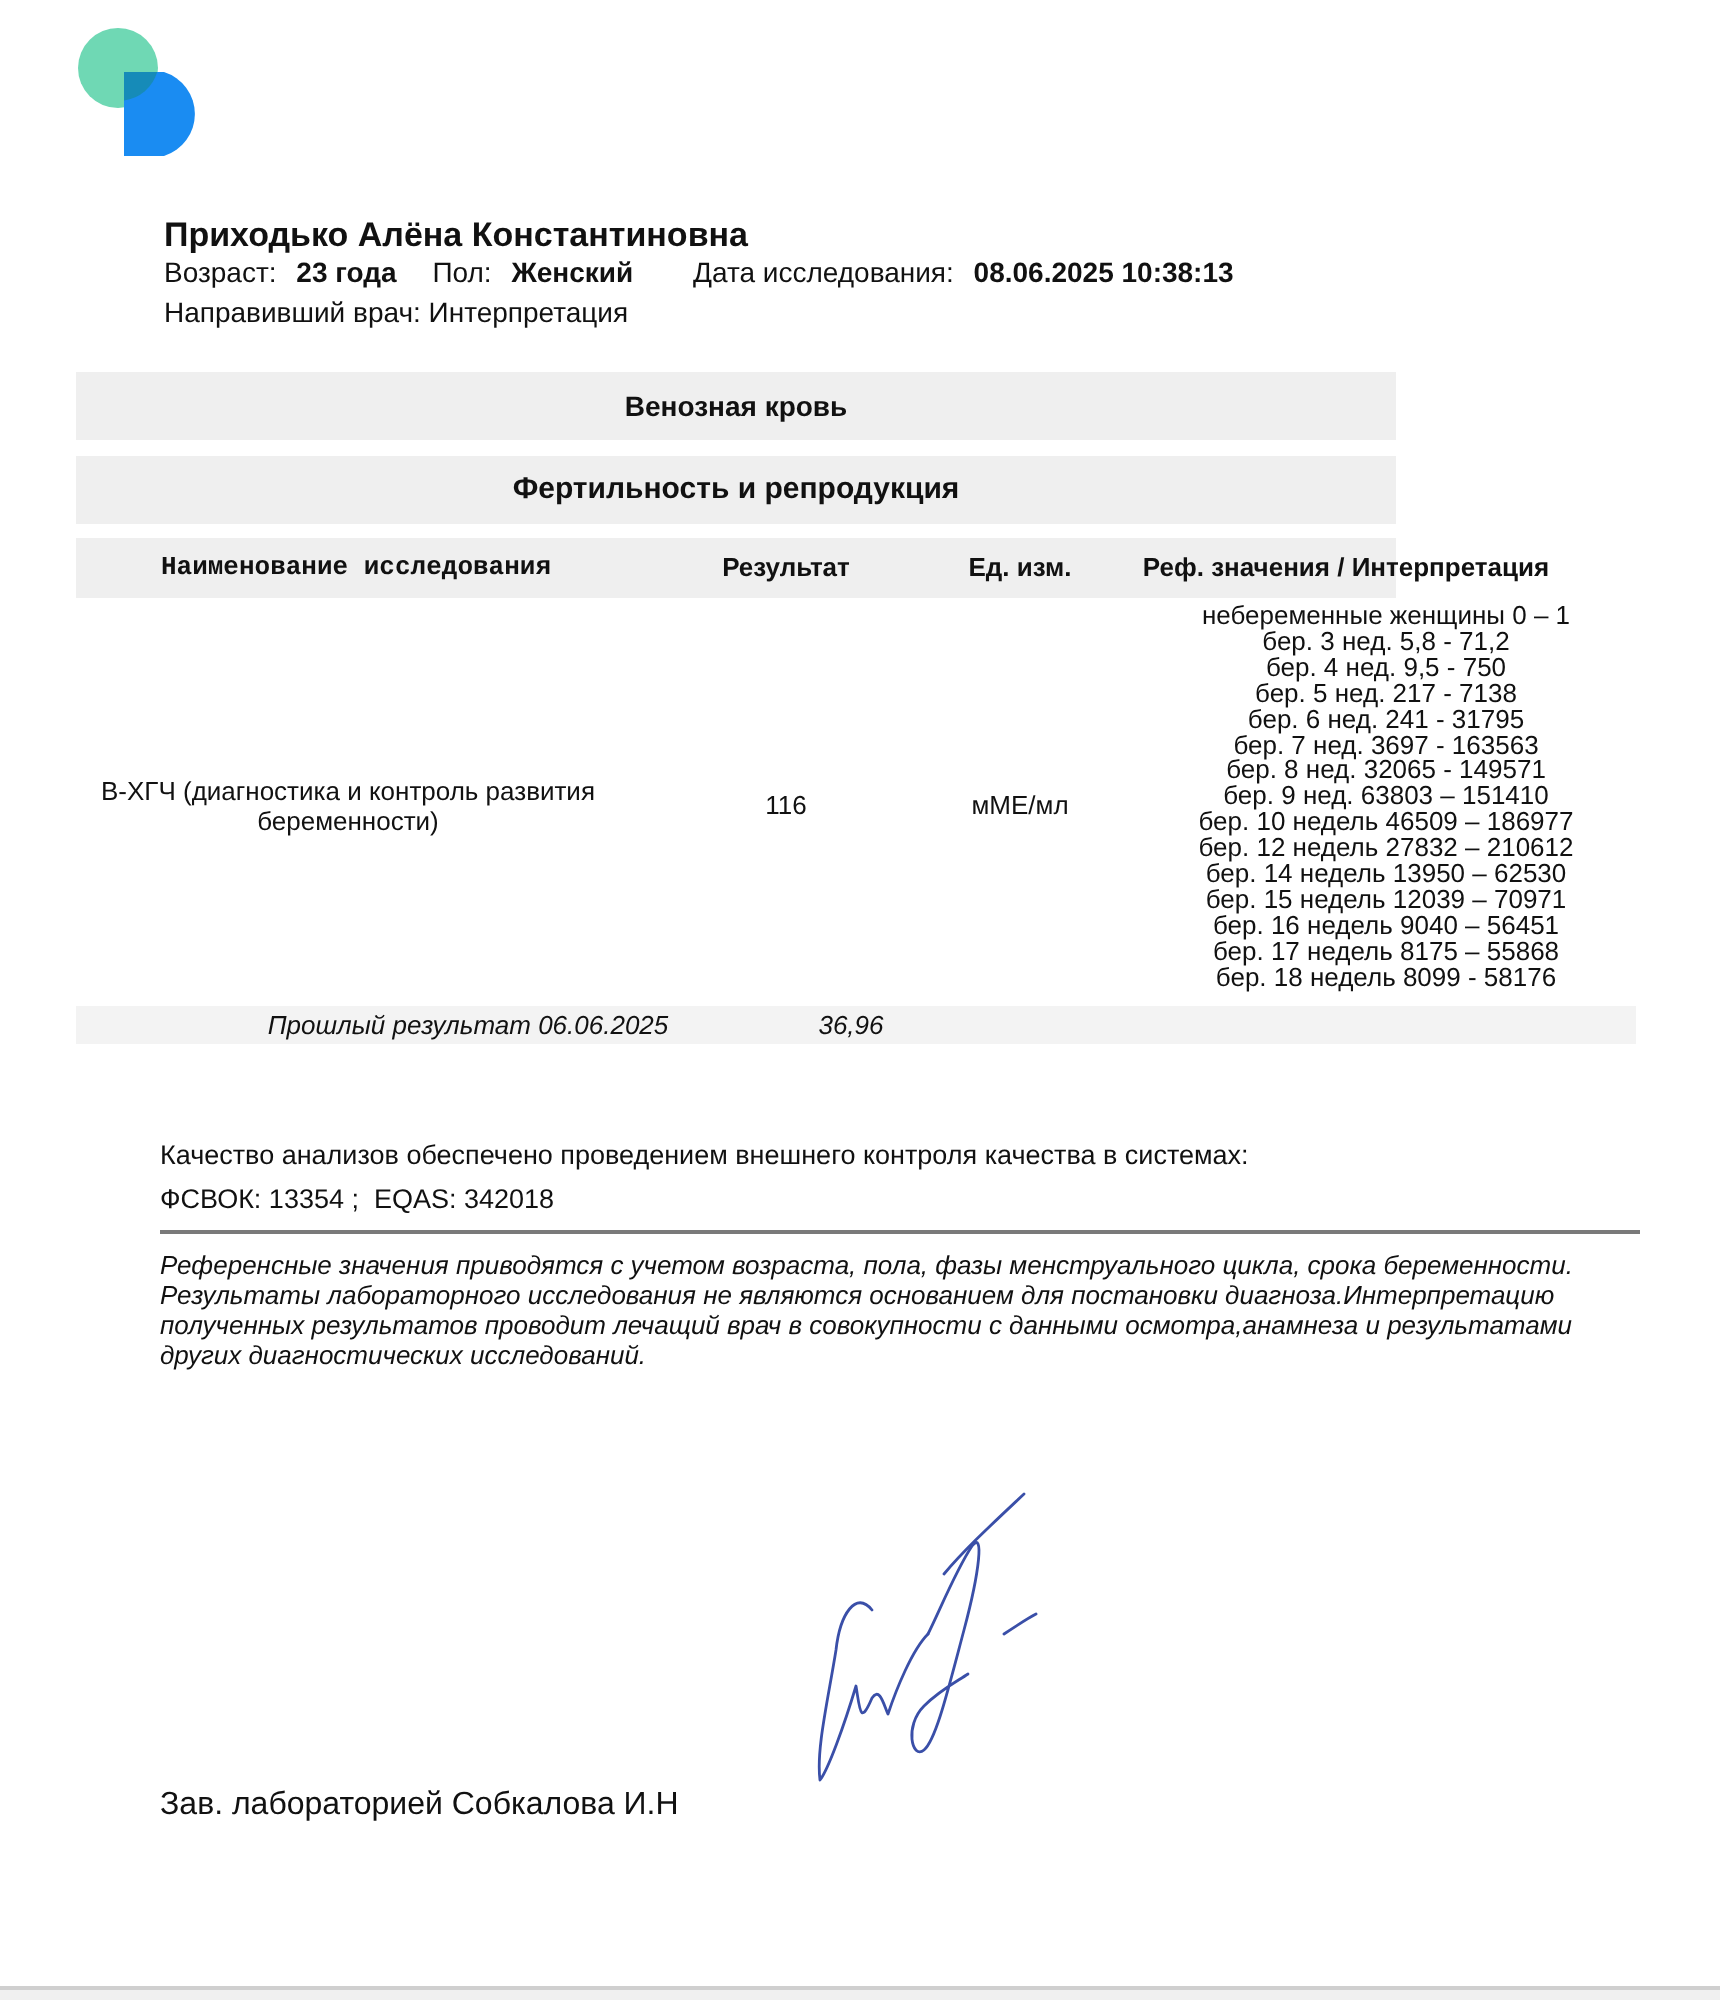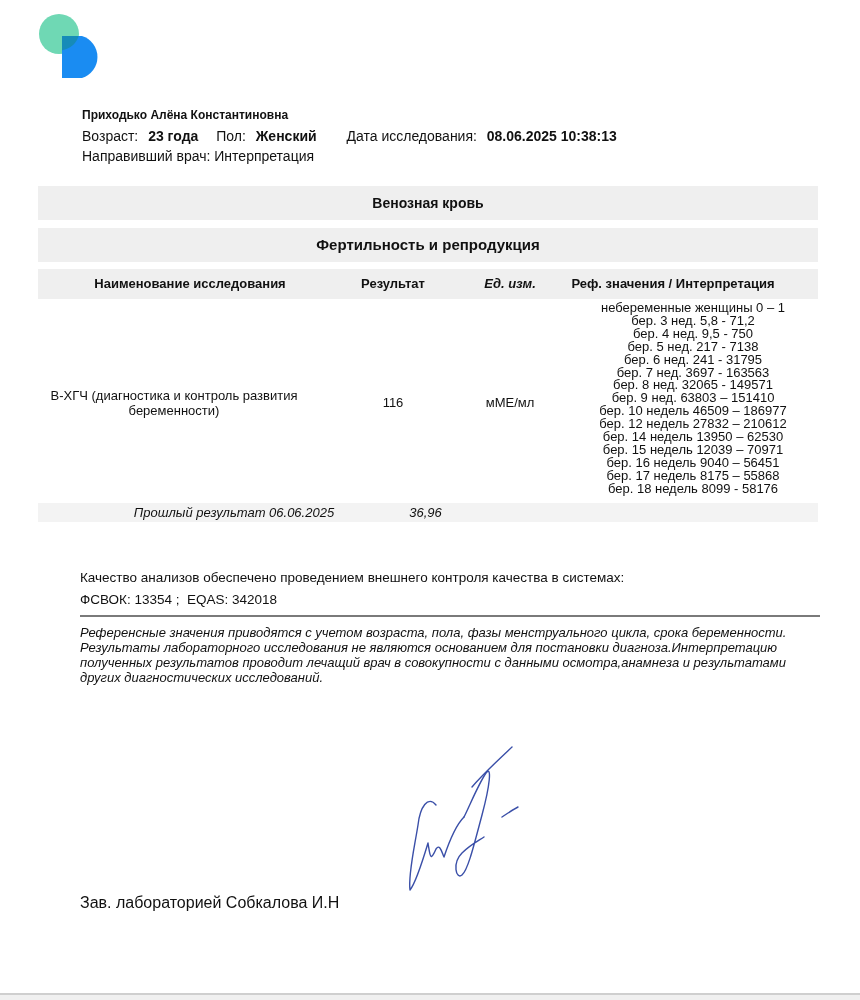--- a/index.html
+++ b/index.html
@@ -10,38 +10,38 @@
   .abs { position: absolute; }
   
   #logo { left: 38px; top: 12px; width: 330px; height: 70px; }
   #logo-mark { position: absolute; left: 0; top: 0; width: 70px; height: 70px; }
   #logo-text {
     position: absolute; left: 78px; top: 14px; font-size: 43px; font-weight: bold;
     letter-spacing: 1px; color: #1e1e1e; font-family: "DejaVu Sans", sans-serif;
   }
   
   .pat { font-size: 14px; }
-  #patient-name { left: 82px; top: 108px; font-weight: bold; font-size: 12px; }
+  #patient-name { left: 82px; top: 108px; font-weight: bold; font-size: 17px; }
   #patient-line2 { left: 82px; top: 128px; white-space: nowrap; }
   #patient-line2 span { margin-right: 6px; }
   #patient-line2 .b { font-weight: bold; margin-right: 14px; }
   #patient-line2 .gap { margin-left: 12px; }
   #patient-line3 { left: 82px; top: 148px; white-space: nowrap; }
   
   .band {
-    position: absolute; left: 38px; width: 780px; background: #efefef;
+    position: absolute; left: 38px; width: 660px; background: #efefef;
     text-align: center; font-weight: bold; font-size: 14px;
   }
   #band-sample { top: 186px; height: 34px; line-height: 34px; }
   #band-section { top: 228px; height: 34px; line-height: 34px; font-size: 15px; }
   #table-header { top: 269px; height: 30px; line-height: 30px; font-size: 13px; }
   .col { position: absolute; top: 0; text-align: center; }
-  .c1 { left: 16px; width: 272px; }
+  .c1 { left: 4px; width: 272px; font-family: Liberation Mono, monospace; }
   .c2 { left: 290px; width: 130px; }
-  .c3 { left: 410px; width: 124px; font-style: italic; }
+  .c3 { left: 410px; width: 124px; }
   .c4 { left: 510px; width: 250px; }
   
   #result-row { position: absolute; left: 38px; top: 300px; width: 780px; height: 202px; font-size: 13px; }
   #test-name { position: absolute; left: 0; width: 272px; top: 88px; text-align: center; line-height: 15px; }
   #test-result { position: absolute; left: 290px; width: 130px; top: 95px; text-align: center; }
   #test-unit { position: absolute; left: 410px; width: 124px; top: 95px; text-align: center; }
   #ref-list { position: absolute; left: 530px; width: 250px; top: 2px; text-align: center; margin: 0; padding: 0; list-style: none; }
   #ref-list li { font-size: 13px; line-height: 12.9px; }
   
   #prev-row { position: absolute; left: 38px; top: 503px; width: 780px; height: 19px; background: #f3f3f3; font-size: 13px; font-style: italic; }

